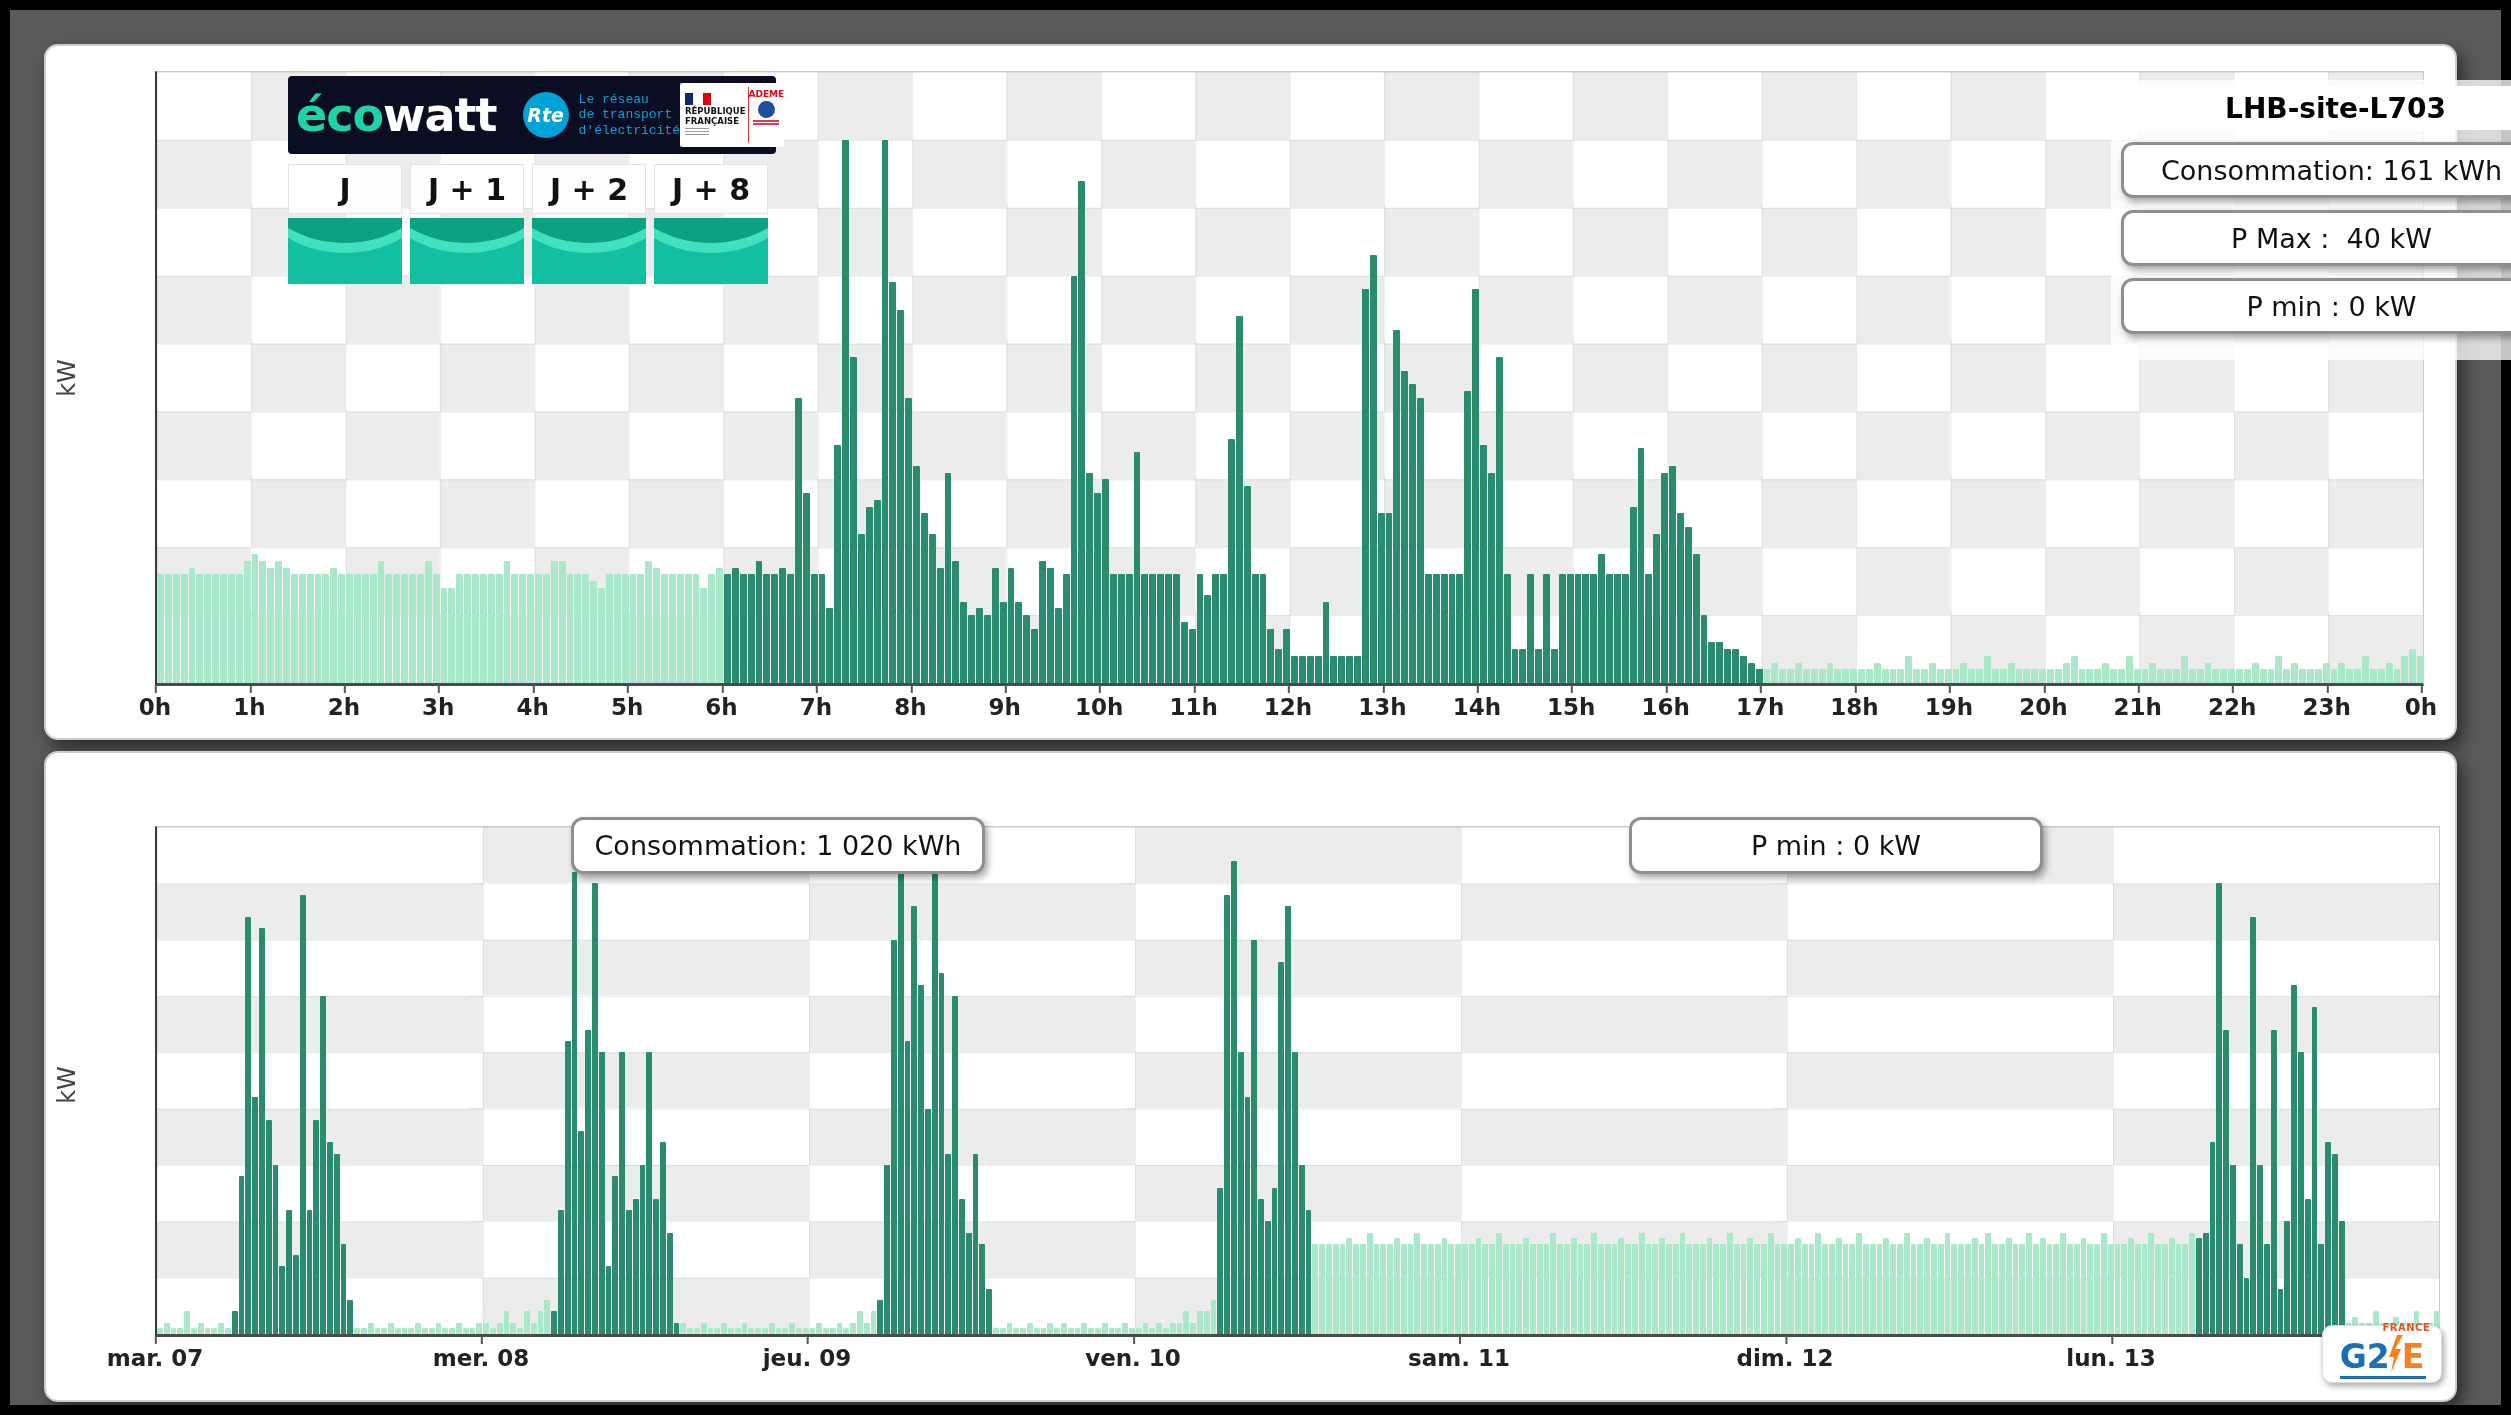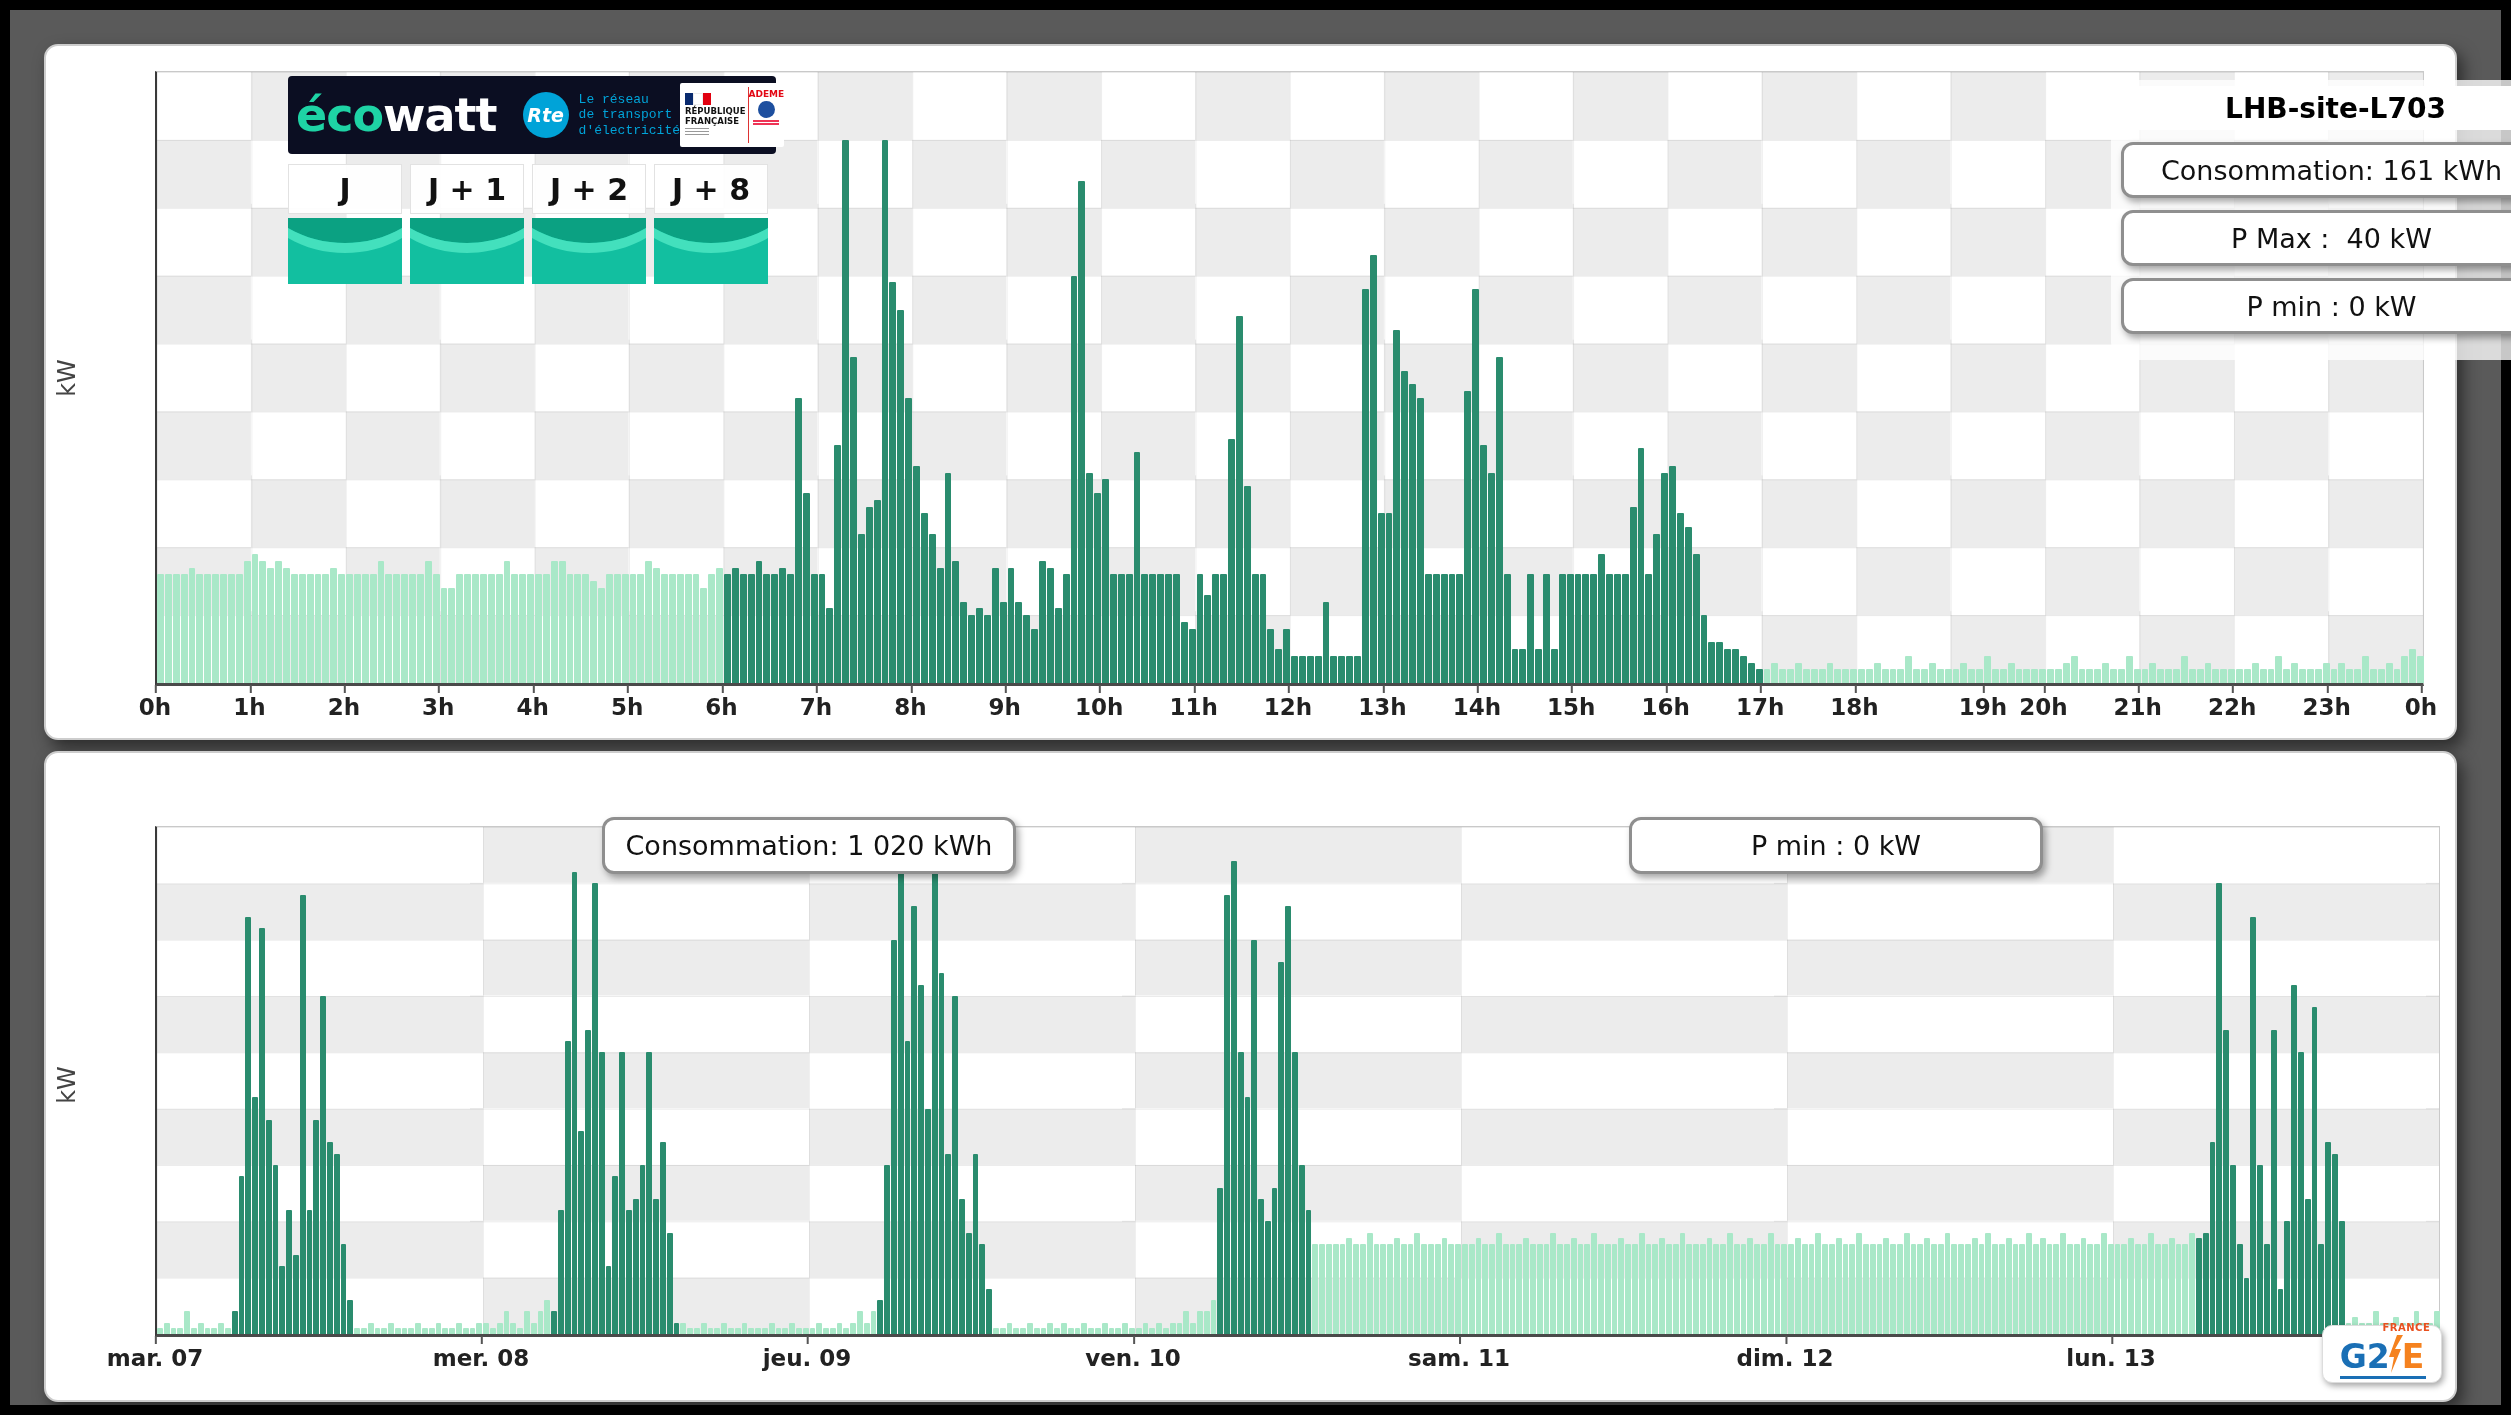--- a/index.html
+++ b/index.html
@@ -459,21 +459,21 @@
         <div class="xtick" style="left: 958.75px; top: 648px;">9h</div>
         <div class="xtick" style="left: 1053.17px; top: 648px;">10h</div>
         <div class="xtick" style="left: 1147.58px; top: 648px;">11h</div>
         <div class="xtick" style="left: 1242px; top: 648px;">12h</div>
         <div class="xtick" style="left: 1336.42px; top: 648px;">13h</div>
         <div class="xtick" style="left: 1430.83px; top: 648px;">14h</div>
         <div class="xtick" style="left: 1525.25px; top: 648px;">15h</div>
         <div class="xtick" style="left: 1619.67px; top: 648px;">16h</div>
         <div class="xtick" style="left: 1714.08px; top: 648px;">17h</div>
         <div class="xtick" style="left: 1808.5px; top: 648px;">18h</div>
-        <div class="xtick" style="left: 1902.92px; top: 648px; margin-left: 34px;">19h</div>
+        <div class="xtick" style="left: 1902.92px; top: 648px;">19h</div>
         <div class="xtick" style="left: 1997.33px; top: 648px;">20h</div>
         <div class="xtick" style="left: 2091.75px; top: 648px;">21h</div>
         <div class="xtick" style="left: 2186.17px; top: 648px;">22h</div>
         <div class="xtick" style="left: 2280.58px; top: 648px;">23h</div>
         <div class="xtick" style="left: 2375px; top: 648px;">0h</div>
       </div>
   </section>
 
   <section class="panel" id="panel-bottom">
     <div class="kw-title" style="left:2px;top:318px;">kW</div>
@@ -813,21 +813,21 @@
           <div class="bar" style="height: 3.33333%; background: rgb(169, 232, 200);"></div>
           <div class="bar" style="height: 2.22222%; background: rgb(169, 232, 200);"></div>
           <div class="bar" style="height: 2.22222%; background: rgb(169, 232, 200);"></div>
           <div class="bar" style="height: 4.44444%; background: rgb(169, 232, 200);"></div>
           <div class="bar" style="height: 2.22222%; background: rgb(169, 232, 200);"></div>
           <div class="bar" style="height: 2.22222%; background: rgb(169, 232, 200);"></div>
           <div class="bar" style="height: 4.44444%; background: rgb(169, 232, 200);"></div>
         </div>
     </div>
 
-    <div class="stat-box stat-bottom" style="left:556px;">Consommation: 1 020 kWh</div>
+    <div class="stat-box stat-bottom" style="left:525px;">Consommation: 1 020 kWh</div>
     <div class="stat-box stat-bottom" style="left:1583px;">P min : 0 kW</div>
 
     <div class="xticks" id="xticks-bottom">
         <div class="xtick" style="left: 109px; top: 592px;">mar. 07</div>
         <div class="xtick" style="left: 435px; top: 592px;">mer. 08</div>
         <div class="xtick" style="left: 761px; top: 592px;">jeu. 09</div>
         <div class="xtick" style="left: 1087px; top: 592px;">ven. 10</div>
         <div class="xtick" style="left: 1413px; top: 592px;">sam. 11</div>
         <div class="xtick" style="left: 1739px; top: 592px;">dim. 12</div>
         <div class="xtick" style="left: 2065px; top: 592px;">lun. 13</div>

